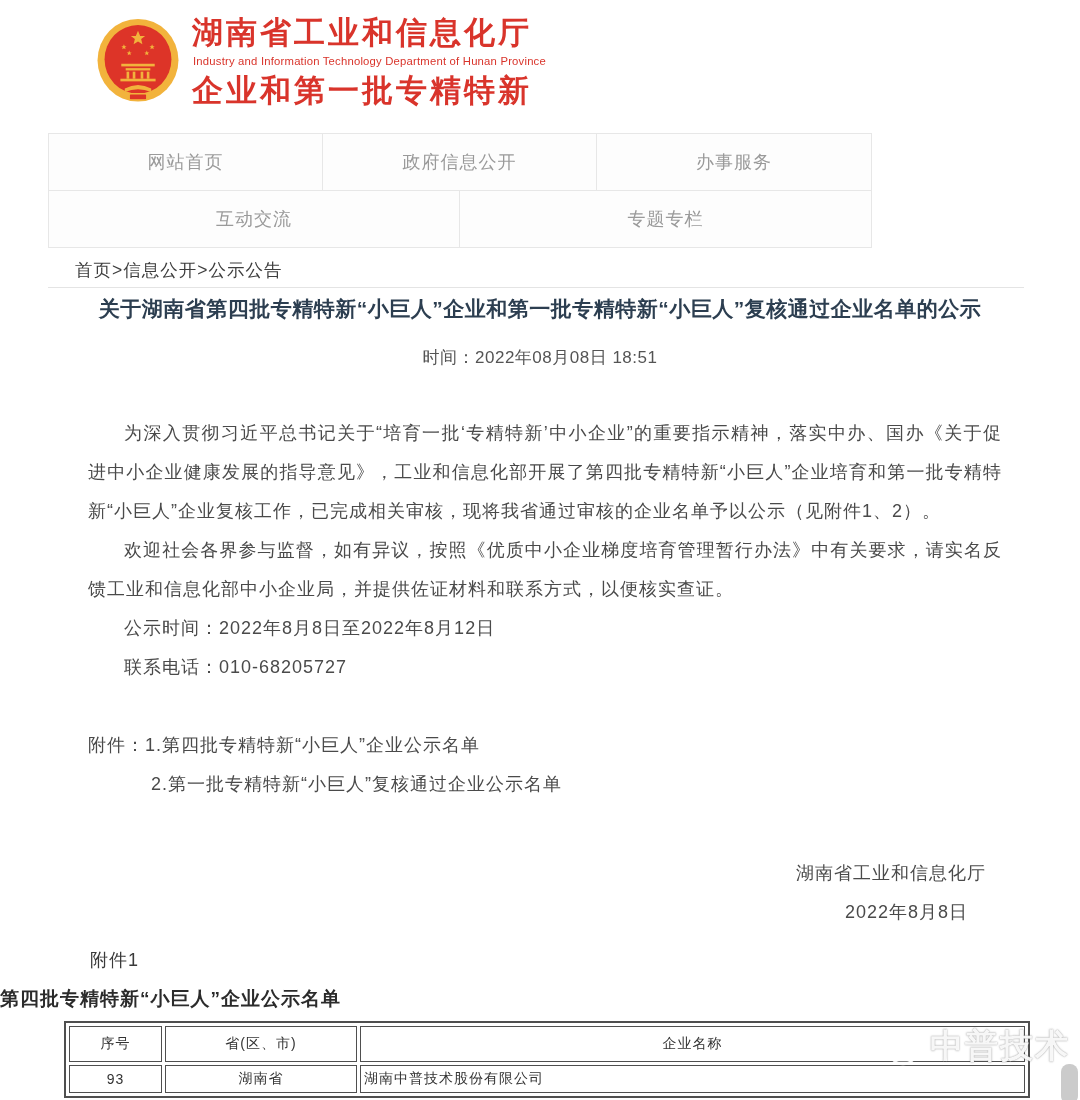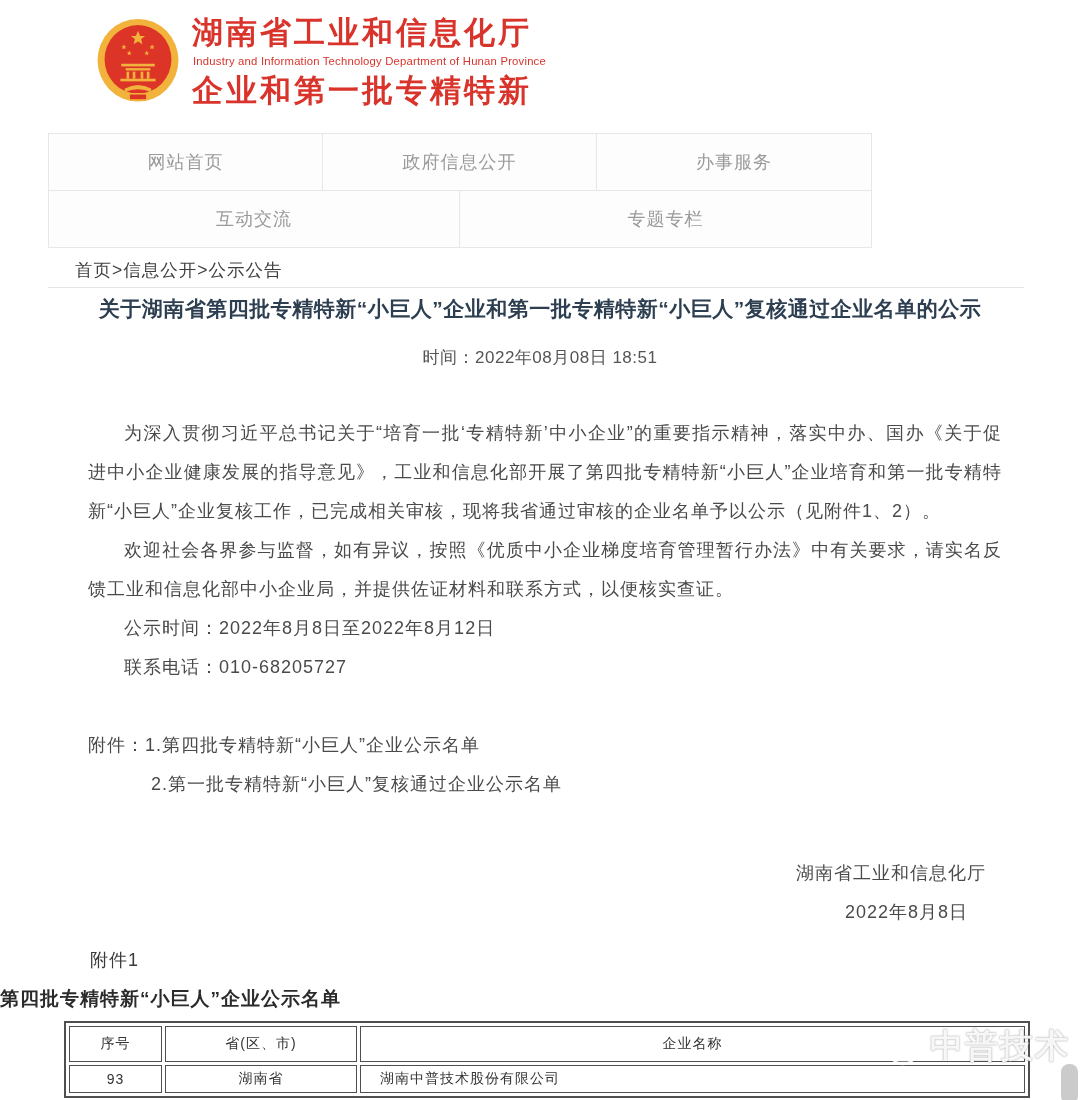--- a/index.html
+++ b/index.html
@@ -83,21 +83,21 @@
     border:2px solid #4f4f4f; border-collapse:separate; border-spacing:3px;
   }
   .annex-table th, .annex-table td {
     border:1px solid #4f4f4f; color:#333333; font-size:14px; font-weight:normal;
     letter-spacing:1px; background:#ffffff;
   }
   .annex-table th { height:36px; text-align:center; }
   .annex-table td { height:28px; text-align:center; }
   .col-seq { width:93px; }
   .col-prov { width:192px;margin-top:28px; }
-  .cell-name { text-align:left !important; padding-left:19px; }
+  .cell-name { text-align:left !important; padding-left:3px; }
 
   
   .watermark {
     position:absolute; left:880px; top:1024px; display:flex; align-items:center;
     pointer-events:none;
   }
   .wm-logo { width:42px; height:42px; display:inline-block; margin-right:8px; }
   .wm-text {
     color:rgba(255,255,255,0.92); font-size:33px; font-weight:bold; letter-spacing:2px;
     text-shadow:0 0 2px rgba(90,90,90,0.45), 0 0 1px rgba(90,90,90,0.4);

